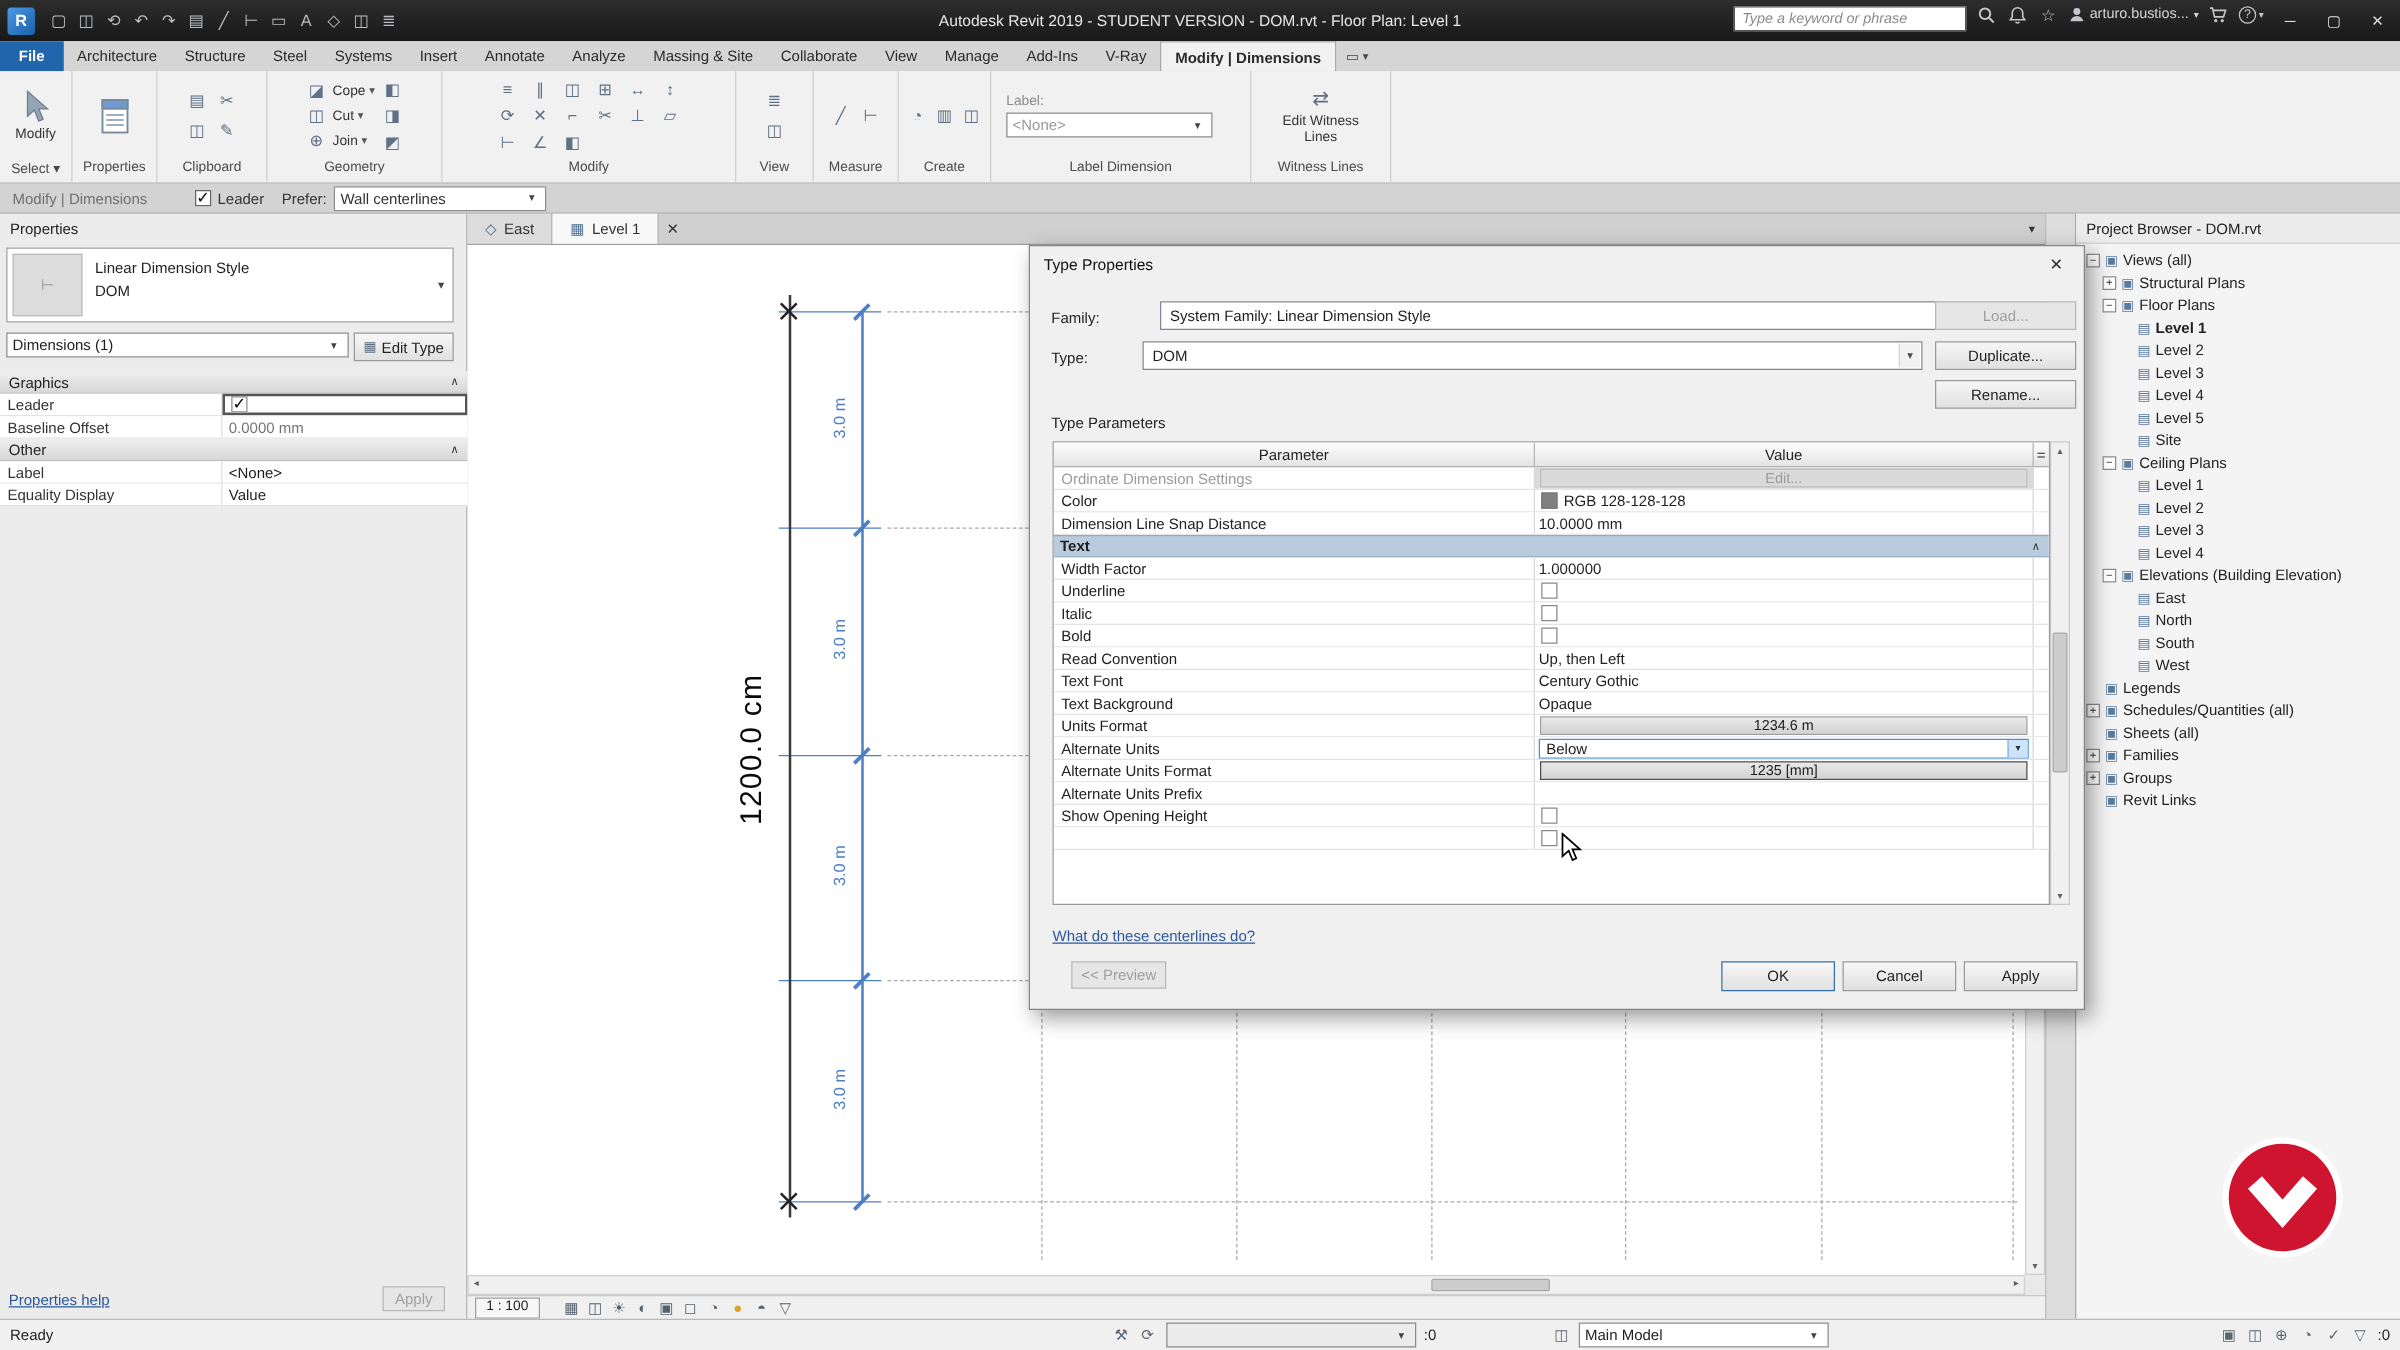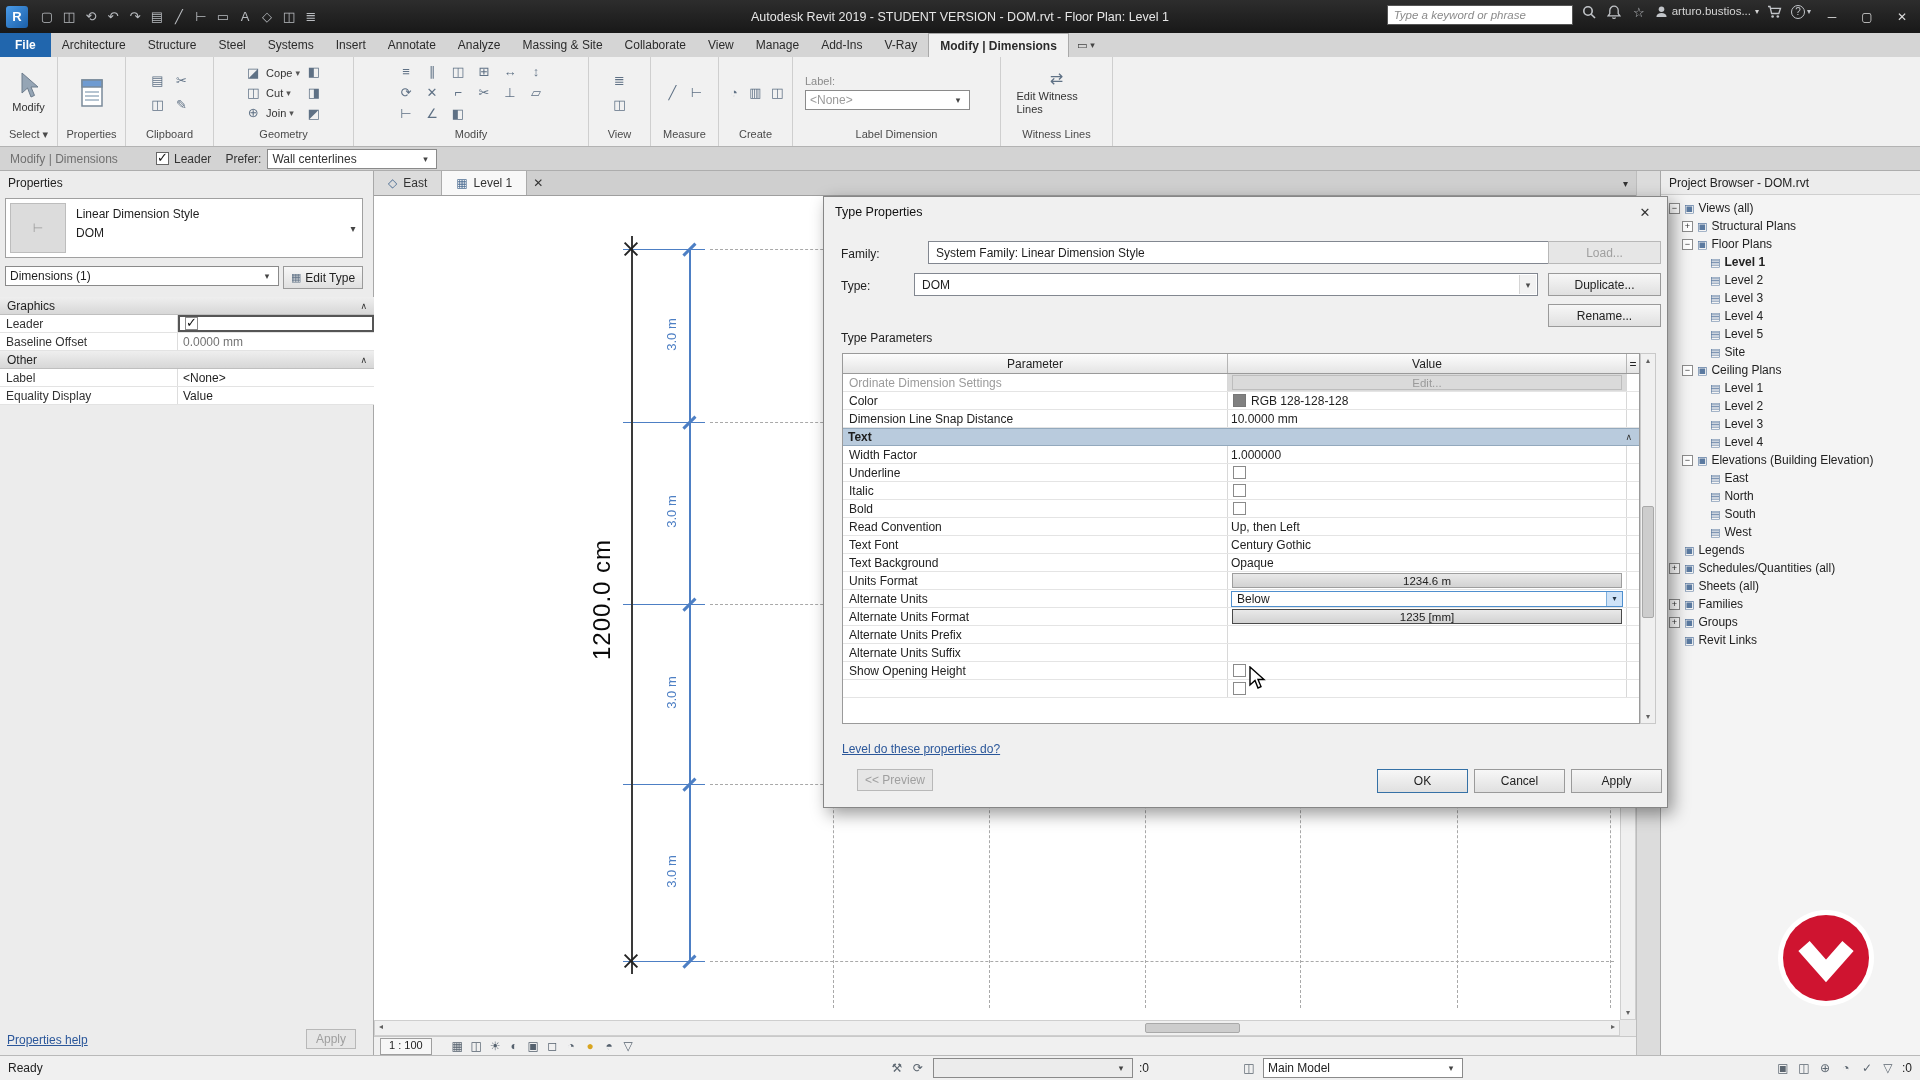--- a/index.html
+++ b/index.html
@@ -359,21 +359,21 @@
           <span class="carr">▾</span>
         </div>
       </div>
       <div class="rp-label">Label Dimension</div>
     </div>
 
     <div class="rpanel" style="width:112px">
       <div class="rp-body">
         <div class="bigbtn">
           <span style="font-size:16px;color:#5f7185">⇄</span>
-          <span class="cap" style="text-align:left;width:80px;white-space:normal;line-height:1.15">Edit Witness Lines</span>
+          <span class="cap" style="text-align:center;width:80px;white-space:normal;line-height:1.15">Edit Witness Lines</span>
         </div>
       </div>
       <div class="rp-label">Witness Lines</div>
     </div>
   </div>
 
   <div id="optionsbar">
     <span id="ob-context">Modify | Dimensions</span>
     <span class="checkbox checked" style="margin-left:6px"></span>
     <span style="margin:0 14px 0 5px">Leader</span>
@@ -812,27 +812,20 @@
             <div class="tp-eq"></div>
           </div>
           <div class="tp-row">
             <div class="tp-param">Alternate Units Prefix</div>
             <div class="tp-val">
               <span></span>
             </div>
             <div class="tp-eq"></div>
           </div>
           <div class="tp-row">
-            <div class="tp-param">Alternate Units Suffix</div>
-            <div class="tp-val">
-              <span></span>
-            </div>
-            <div class="tp-eq"></div>
-          </div>
-          <div class="tp-row">
             <div class="tp-param">Show Opening Height</div>
             <div class="tp-val">
               <span class="cb"></span>
             </div>
             <div class="tp-eq"></div>
           </div>
           <div class="tp-row">
             <div class="tp-param"></div>
             <div class="tp-val">
               <span class="cb"></span>
@@ -840,21 +833,21 @@
             <div class="tp-eq"></div>
           </div>
         </div>
     </div>
     <div id="tp-scroll">
       <span class="sarrow" style="top:2px">▴</span>
       <div class="thumb" style="left:1px;right:1px;top:152px;height:112px"></div>
       <span class="sarrow" style="bottom:2px">▾</span>
     </div>
 
-    <div id="dlg-link">Level do these properties do?</div>
+    <div id="dlg-link">What do these centerlines do?</div>
     <div class="btn dis" style="position:absolute;left:33px;top:572px;width:76px;height:22px">&lt;&lt; Preview</div>
     <div class="btn default" style="position:absolute;left:553px;top:572px;width:91px;height:24px">OK</div>
     <div class="btn" style="position:absolute;left:650px;top:572px;width:91px;height:24px">Cancel</div>
     <div class="btn" style="position:absolute;left:747px;top:572px;width:91px;height:24px">Apply</div>
   </div>
 
   <div id="applogo">
     <svg width="98" height="98" viewBox="0 0 98 98">
       <circle cx="49" cy="49" r="48" style="fill:#ffffff"></circle>
       <circle cx="49" cy="49" r="43" style="fill:var(--logo-red,#cf1430)"></circle>

